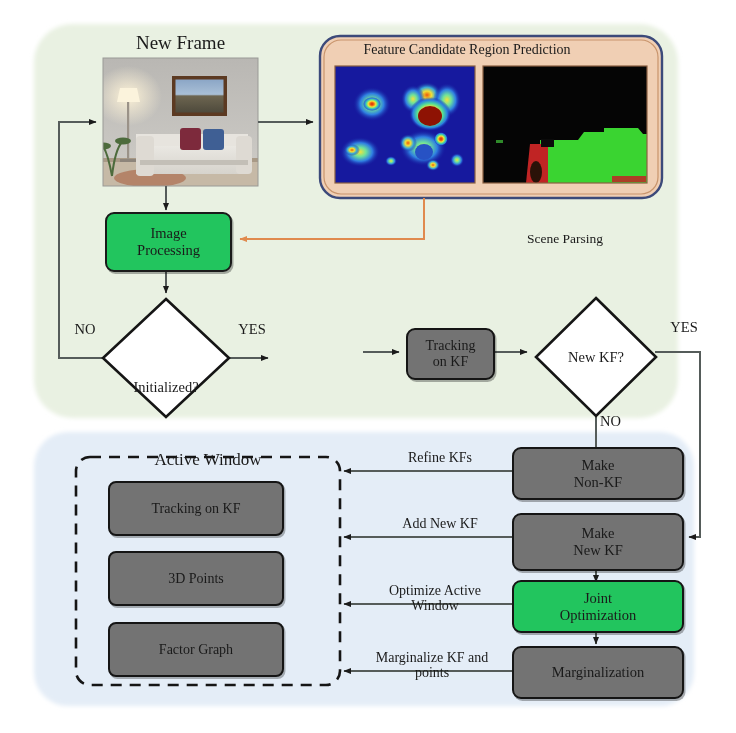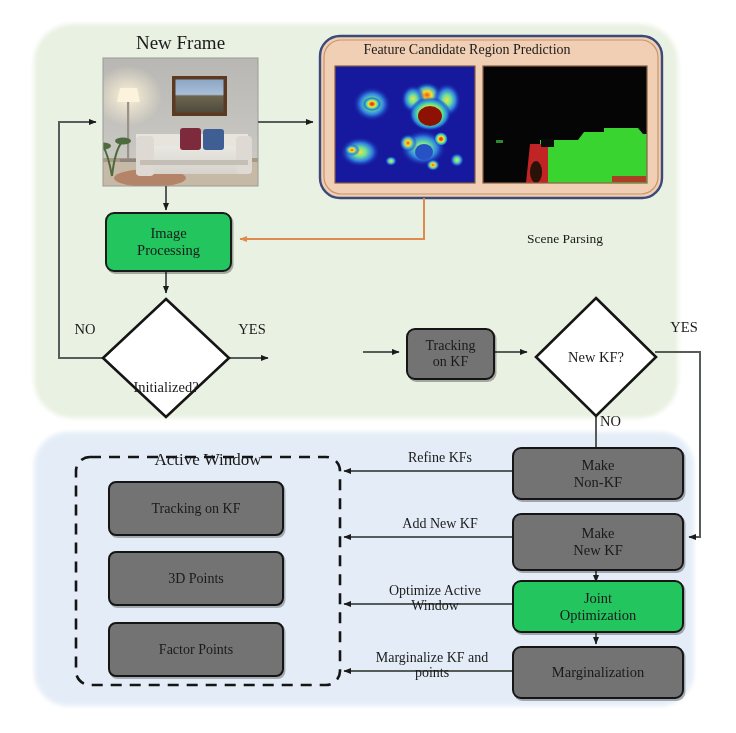--- a/index.html
+++ b/index.html
@@ -286,21 +286,21 @@
     <span>Active Window</span>
   </div>
 
   <div class="box inner" style="left:108px;top:481px;width:172px;height:51px;font-size:14px;">
     <span>Tracking on KF</span>
   </div>
   <div class="box inner" style="left:108px;top:551px;width:172px;height:51px;font-size:14px;">
     <span>3D Points</span>
   </div>
   <div class="box inner" style="left:108px;top:622px;width:172px;height:51px;font-size:14px;">
-    <span>Factor Points</span>
+    <span>Factor Graph</span>
   </div>
 
   <div class="edgelbl" style="left:62px;top:322px;width:46px;font-size:14.5px;">
     <span>NO</span>
   </div>
   <div class="edgelbl" style="left:228px;top:322px;width:48px;font-size:14.5px;">
     <span>YES</span>
   </div>
   <div class="edgelbl" style="left:660px;top:320px;width:48px;font-size:14.5px;">
     <span>YES</span>

